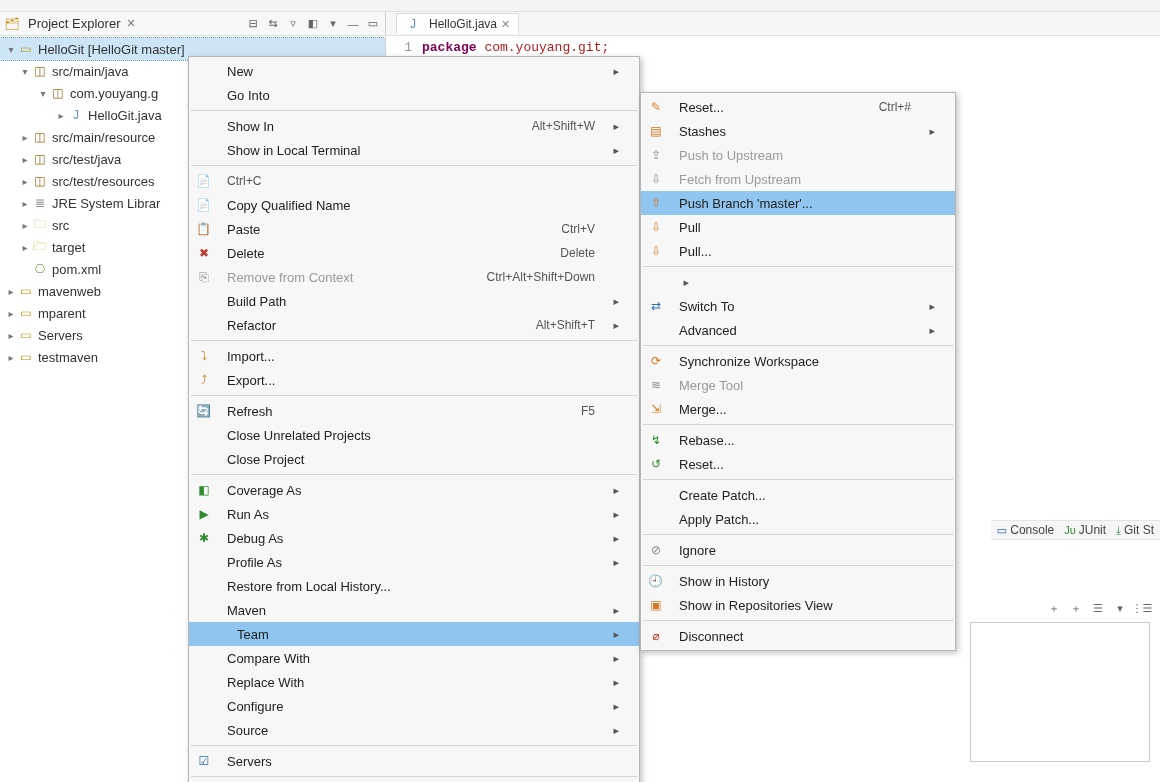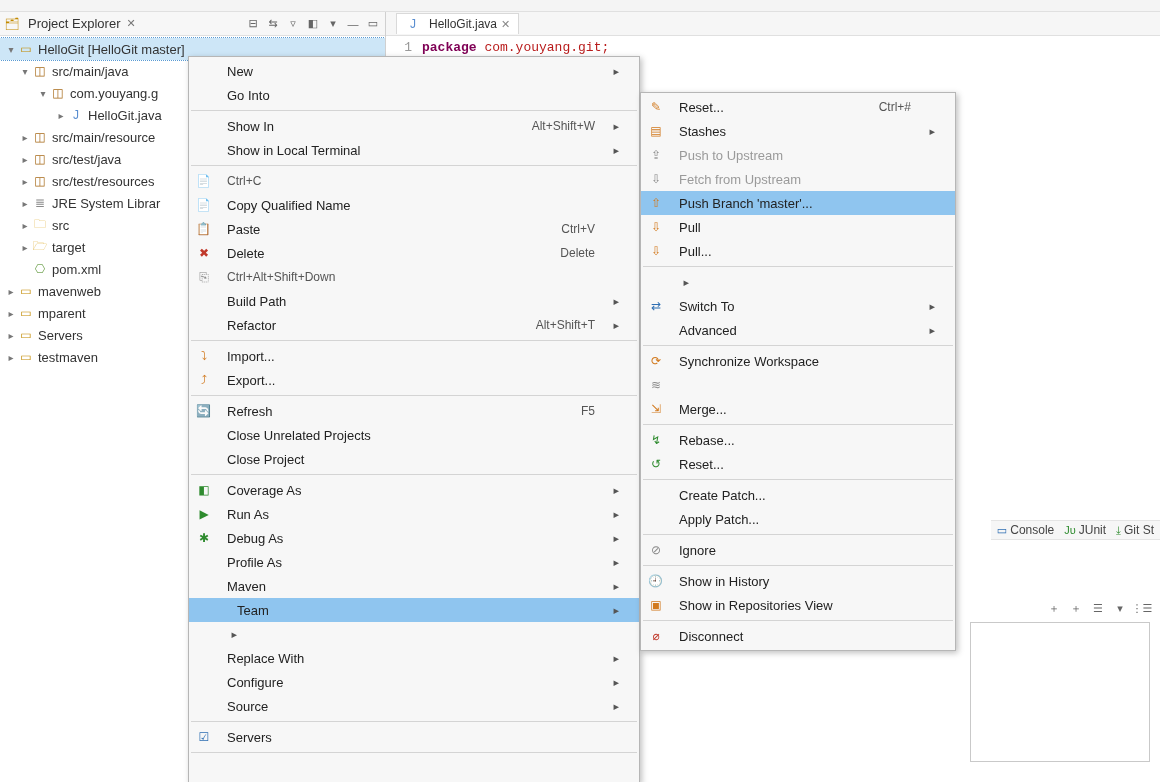--- a/index.html
+++ b/index.html
@@ -393,20 +393,21 @@
       <span class="arrow"></span>
     </div>
     <div class="mi">
       <span class="icon-slot g-red">✖</span>
       <span class="label">Delete</span>
       <span class="accel">Delete</span>
       <span class="arrow"></span>
     </div>
     <div class="mi disabled">
       <span class="icon-slot g-gray">⎘</span>
+      <span class="label">Remove from Context</span>
       <span class="accel">Ctrl+Alt+Shift+Down</span>
       <span class="arrow"></span>
     </div>
     <div class="mi">
       <span class="icon-slot "></span>
       <span class="label">Build Path</span>
       <span class="arrow">▸</span>
     </div>
     <div class="mi">
       <span class="icon-slot "></span>
@@ -458,30 +459,36 @@
       <span class="label">Debug As</span>
       <span class="arrow">▸</span>
     </div>
     <div class="mi">
       <span class="icon-slot "></span>
       <span class="label">Profile As</span>
       <span class="arrow">▸</span>
     </div>
     <div class="mi">
       <span class="icon-slot "></span>
+      <span class="label">Restore from Local History...</span>
+      <span class="arrow"></span>
+    </div>
+    <div class="mi">
+      <span class="icon-slot "></span>
       <span class="label">Maven</span>
       <span class="arrow">▸</span>
     </div>
     <div class="mi highlight">
       <span class="icon-slot "></span>
       <span class="label">Team</span>
       <span class="arrow">▸</span>
     </div>
     <div class="mi">
       <span class="icon-slot "></span>
+      <span class="label">Compare With</span>
       <span class="arrow">▸</span>
     </div>
     <div class="mi">
       <span class="icon-slot "></span>
       <span class="label">Replace With</span>
       <span class="arrow">▸</span>
     </div>
     <div class="mi">
       <span class="icon-slot "></span>
       <span class="label">Configure</span>
@@ -557,20 +564,21 @@
       <span class="arrow">▸</span>
     </div>
     <div class="sep"></div>
     <div class="mi">
       <span class="icon-slot g-orange">⟳</span>
       <span class="label">Synchronize Workspace</span>
       <span class="arrow"></span>
     </div>
     <div class="mi disabled">
       <span class="icon-slot g-gray">≋</span>
+      <span class="label">Merge Tool</span>
       <span class="arrow"></span>
     </div>
     <div class="mi">
       <span class="icon-slot g-orange">⇲</span>
       <span class="label">Merge...</span>
       <span class="arrow"></span>
     </div>
     <div class="sep"></div>
     <div class="mi">
       <span class="icon-slot g-green">↯</span>

